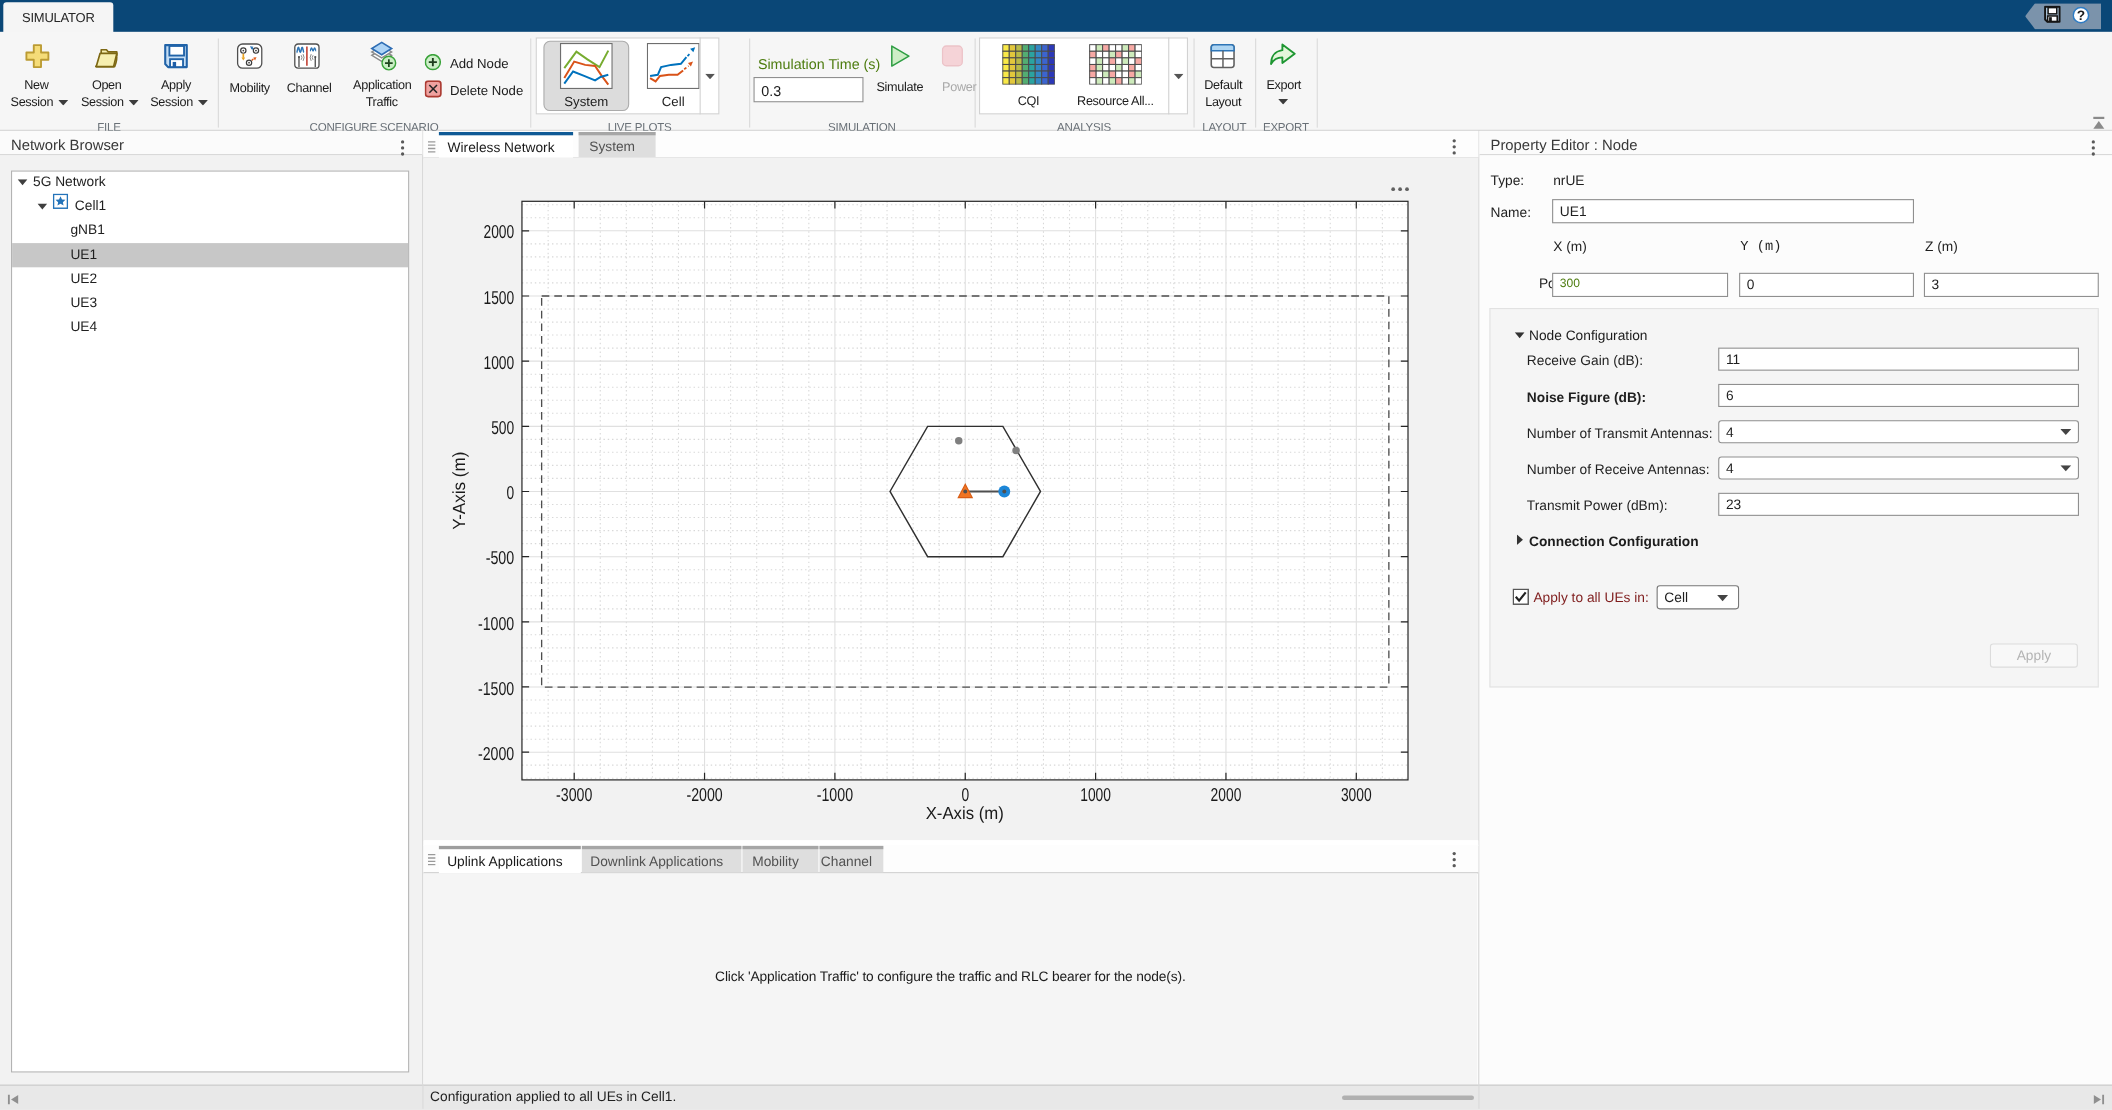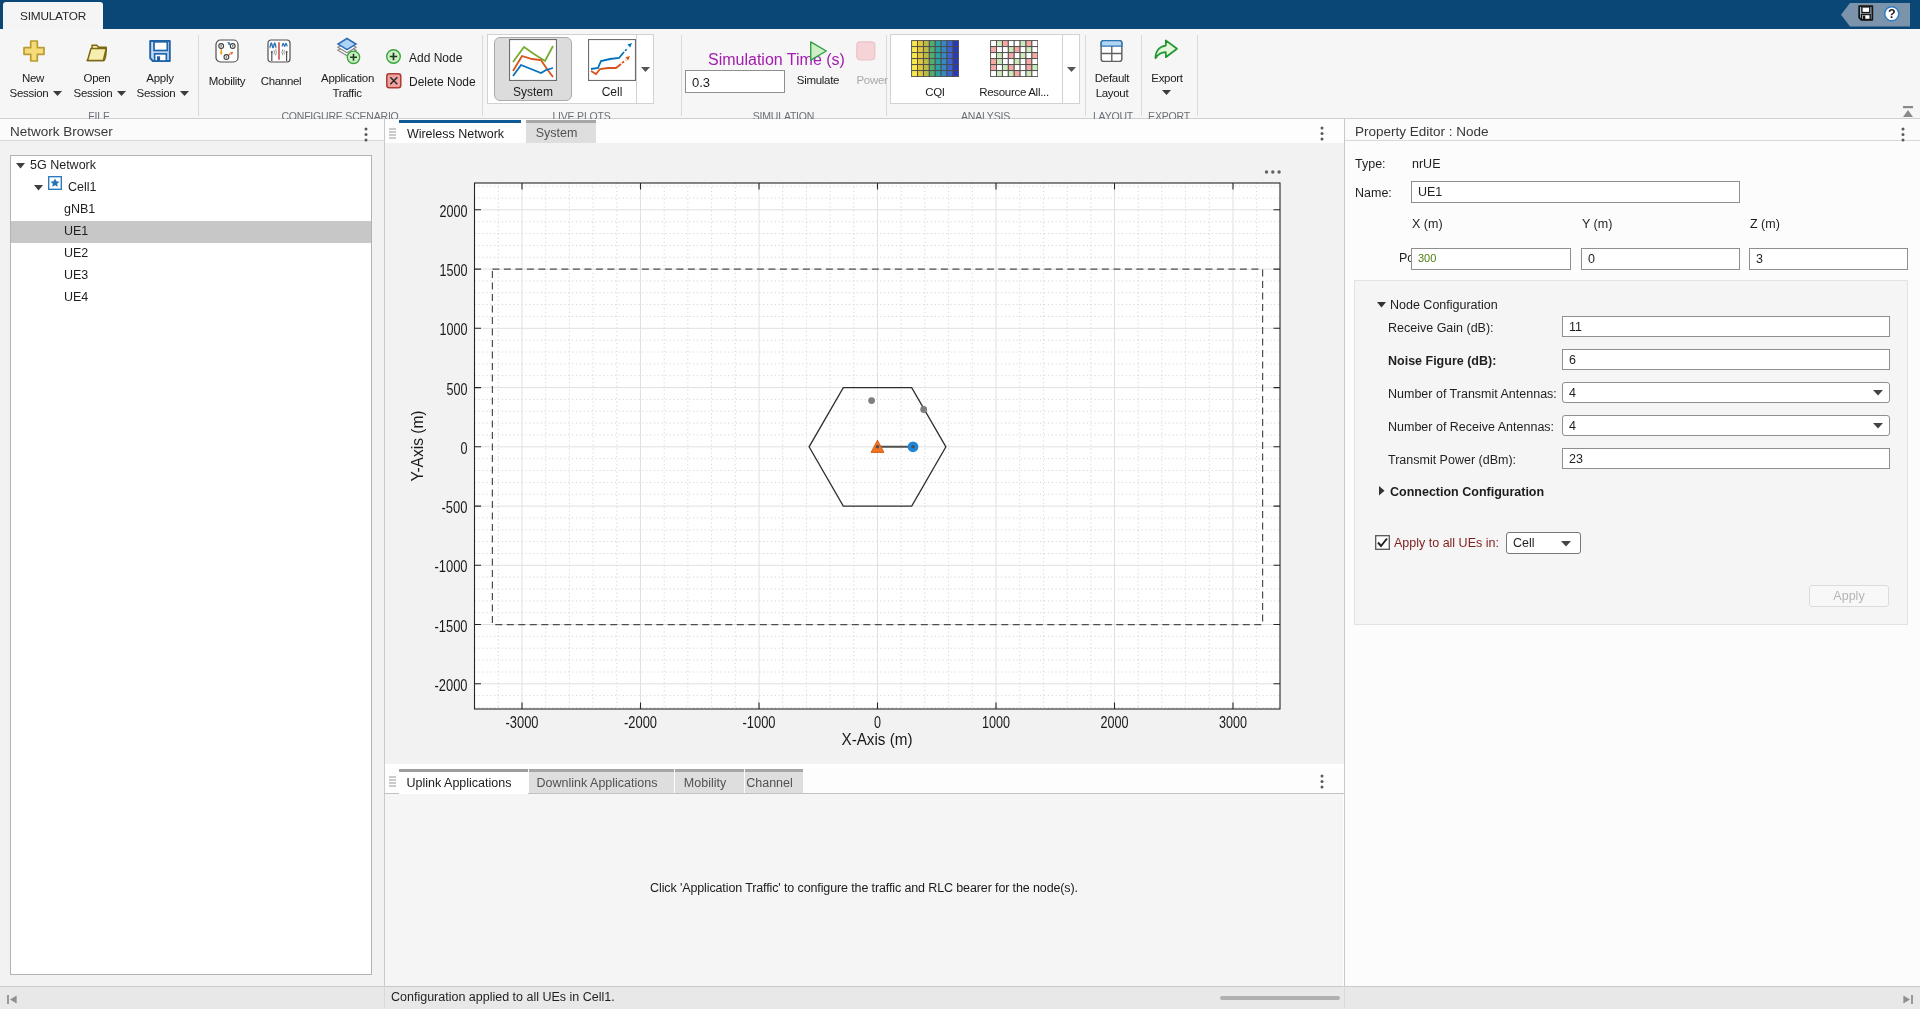--- a/index.html
+++ b/index.html
@@ -137,21 +137,21 @@
     <path d="M44 4l-4.6 1.4 2.9 3z" fill="#0072bd"></path>
     <polyline points="3,32 8,35 12,30 20,29 28,29 33,25" fill="none" stroke="#d95319" stroke-width="1.8"></polyline>
     <polyline points="34,24 38,21" fill="none" stroke="#d95319" stroke-width="1.6" stroke-dasharray="2.5,2"></polyline>
     <path d="M42 17l-4.6 1.2 2.7 3.2z" fill="#d95319"></path>
   </svg>
 <div class="abs" style="left:572px;top:85px;width:80px;font-size:12px;color:#1c1c1c;text-align:center">Cell</div>
 <div class="abs" style="left:636px;top:34px;width:1px;height:70px;background:#d2d2d2"></div>
 <svg class="abs" style="left:641px;top:67px" width="9" height="5" viewBox="0 0 9 5">
     <path d="M0 0h9L4.5 5z" fill="#555"></path>
   </svg>
-<div class="abs" style="left:708px;top:51px;font-size:16px;color:#a21caf">Simulation Time (s)</div>
+<div class="abs" style="left:689px;top:51px;font-size:13px;color:#4d7c0f">Simulation Time (s)</div>
 <div class="abs" style="left:685px;top:70px;width:100px;height:23px;background:#fff;border:1px solid #8f8f8f"></div>
 <div class="abs" style="left:692px;top:75px;font-size:13px;color:#1c1c1c">0.3</div>
 <svg class="abs" style="left:809px;top:39px" width="19" height="24" viewBox="0 0 22 24">
     <path d="M2 1.5L20 12 2 22.5z" fill="#cdeec6" stroke="#2f9e44" stroke-width="1.6" stroke-linejoin="round"></path>
   </svg>
 <div class="abs lbl" style="left:758px;top:73px;width:120px;color:#1c1c1c">Simulate</div>
 <svg class="abs" style="left:856px;top:41px" width="20" height="20" viewBox="0 0 20 20">
     <rect x="0.8" y="0.8" width="18" height="18" rx="3.5" fill="#f5d3d7" stroke="#ecc3c8" stroke-width="1.2"></rect>
   </svg>
 <div class="abs lbl" style="left:812px;top:73px;width:120px;color:#a9a9a9">Power</div>
@@ -378,21 +378,21 @@
     <circle cx="2" cy="2" r="1.5" fill="#5a5a5a"></circle>
     <circle cx="2" cy="7.5" r="1.5" fill="#5a5a5a"></circle>
     <circle cx="2" cy="13" r="1.5" fill="#5a5a5a"></circle>
   </svg>
 <div class="abs" style="left:1355px;top:157px;font-size:12.5px;color:#1f1f1f;">Type:</div>
 <div class="abs" style="left:1412px;top:157px;font-size:12.5px;color:#1f1f1f;">nrUE</div>
 <div class="abs" style="left:1355px;top:186px;font-size:12.5px;color:#1f1f1f;">Name:</div>
 <div class="abs" style="left:1411px;top:181px;width:329px;height:22px;background:#fff;border:1px solid #8f8f8f;"></div>
 <div class="abs" style="left:1418px;top:185px;font-size:12.5px;color:#1f1f1f">UE1</div>
 <div class="abs" style="left:1412px;top:217px;font-size:12.5px;color:#1f1f1f;">X (m)</div>
-<div class="abs" style="left:1582px;top:217px;font-size:12.5px;color:#1f1f1f;">Y (m)</div>
+<div class="abs" style="left:1582px;top:217px;font-size:12.5px;color:#1f1f1f;font-family:Liberation Mono, monospace;">Y (m)</div>
 <div class="abs" style="left:1750px;top:217px;font-size:12.5px;color:#1f1f1f;">Z (m)</div>
 <div class="abs" style="left:1355px;top:251px;font-size:12.5px;color:#1f1f1f;margin-left:44px;">Position:</div>
 <div class="abs" style="left:1411px;top:248px;width:160px;height:22px;background:#fff;border:1px solid #8f8f8f;"></div>
 <div class="abs" style="left:1418px;top:252px;font-size:11px;color:#4d7c0f">300</div>
 <div class="abs" style="left:1581px;top:248px;width:159px;height:22px;background:#fff;border:1px solid #8f8f8f;"></div>
 <div class="abs" style="left:1588px;top:252px;font-size:12.5px;color:#1f1f1f">0</div>
 <div class="abs" style="left:1749px;top:248px;width:159px;height:22px;background:#fff;border:1px solid #8f8f8f;"></div>
 <div class="abs" style="left:1756px;top:252px;font-size:12.5px;color:#1f1f1f">3</div>
 <div class="abs" style="left:1354px;top:280px;width:554px;height:345px;background:#f5f5f5;border:1px solid #e2e2e2"></div>
 <svg class="abs" style="left:1377px;top:302px" width="9" height="5.5" viewBox="0 0 9 5.5">

